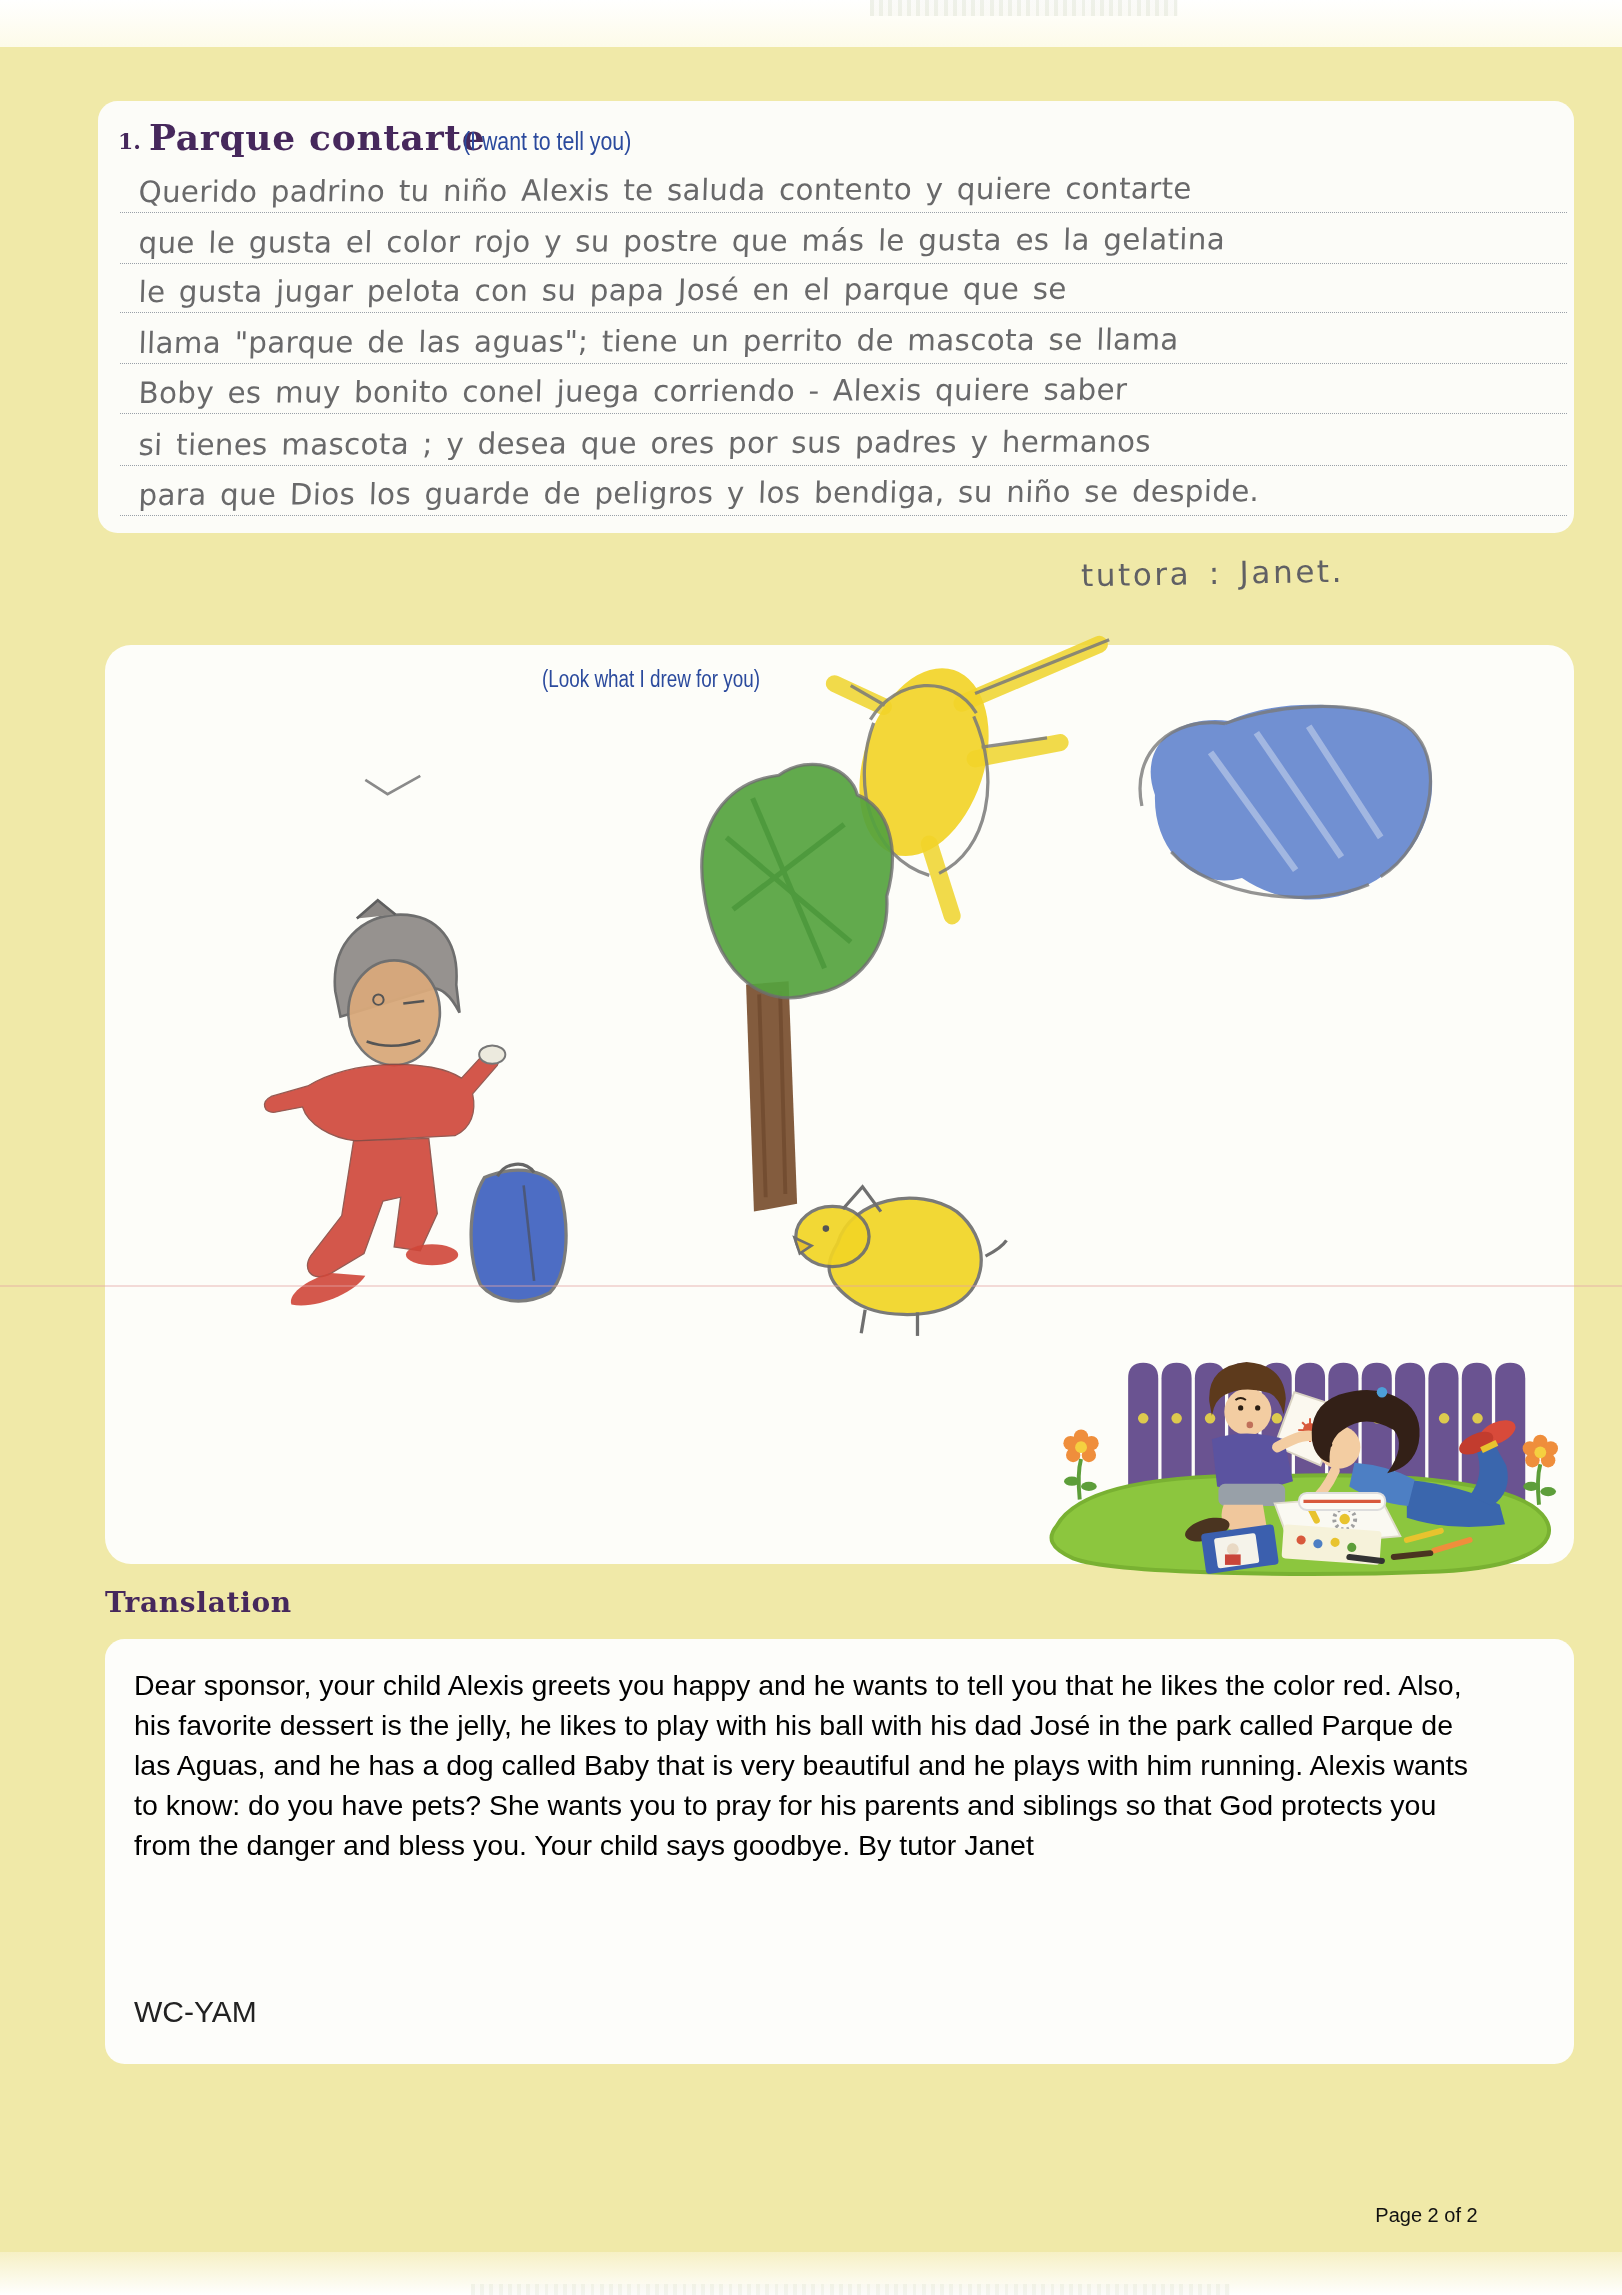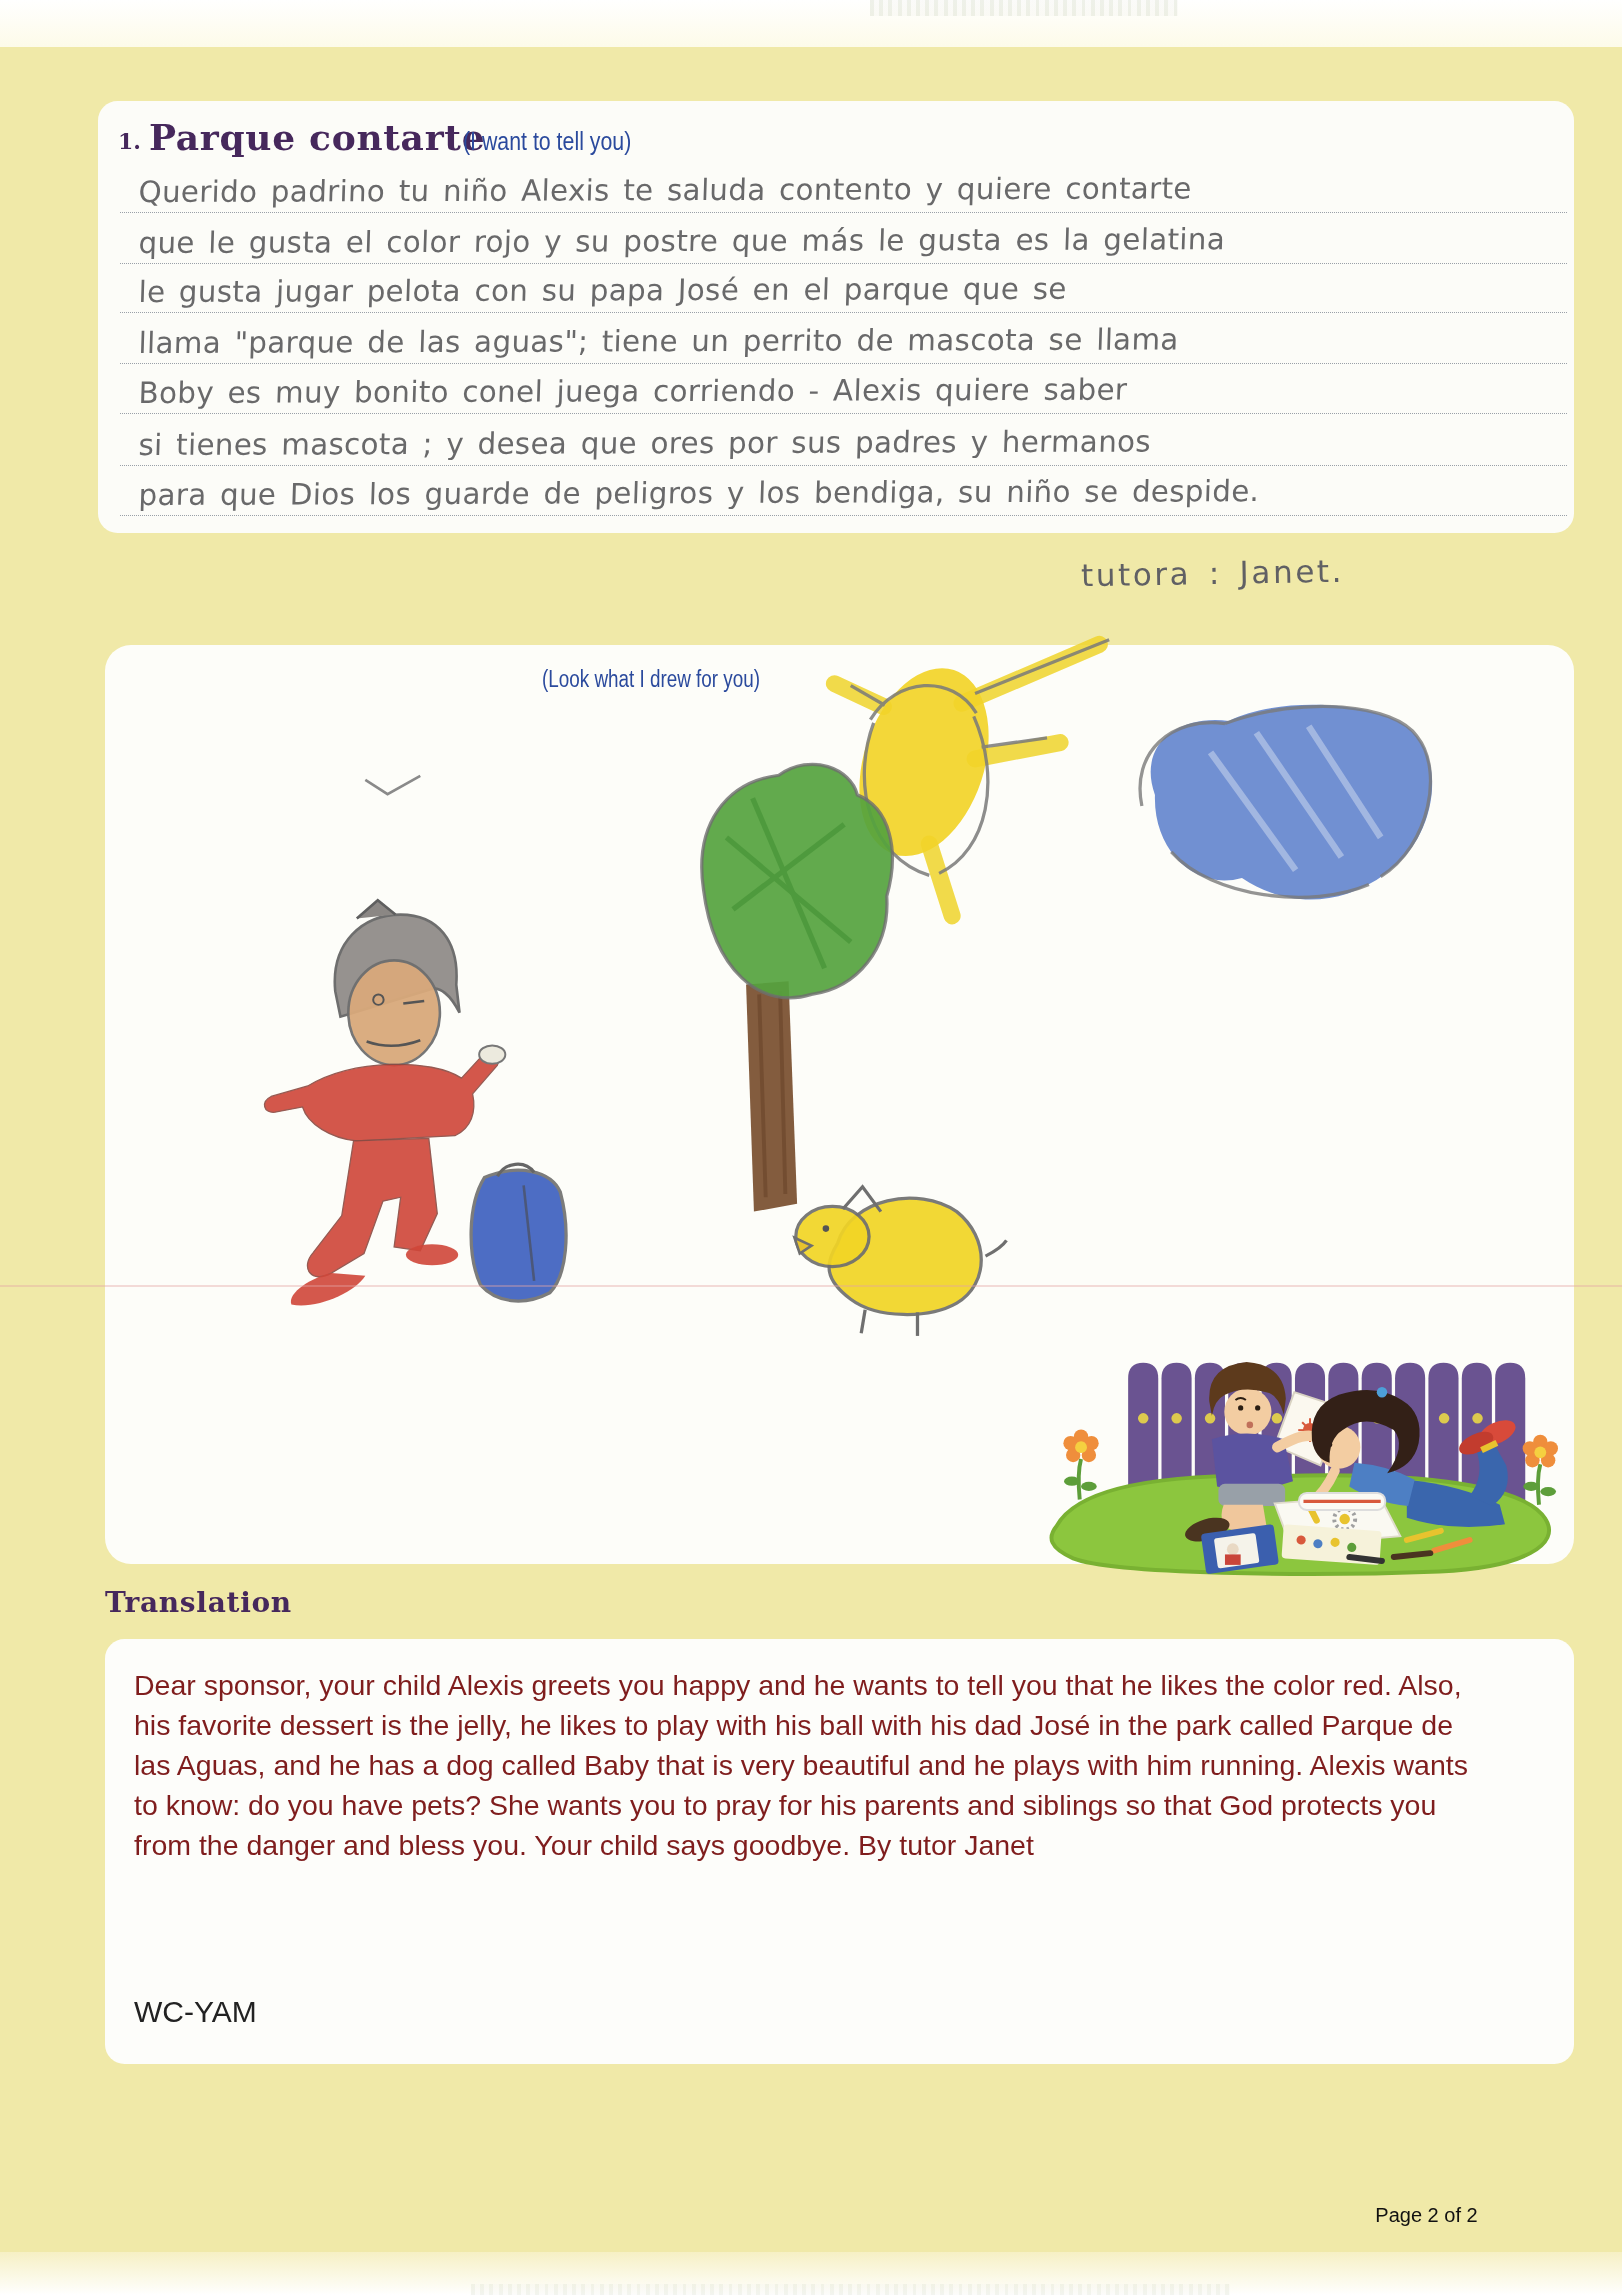--- a/index.html
+++ b/index.html
@@ -21,21 +21,21 @@
   .h1-en{left:463px;top:126px;font-size:26px;}
   .hw-row{position:absolute;left:120px;width:1447px;height:48px;border-bottom:1.3px dotted #9aa0a8;}
   .hw{position:absolute;left:18.3px;bottom:3.3px;font-family:"DejaVu Sans",sans-serif;font-size:29.4px;
       color:#5e5e60;white-space:nowrap;letter-spacing:0.3px;word-spacing:3.9px;opacity:.93;
       transform:skewX(-2deg) rotate(-.2deg);transform-origin:left bottom;}
   .sig{left:1081px;top:555px;font-family:"DejaVu Sans",sans-serif;font-size:31px;color:#606064;
        letter-spacing:2.6px;word-spacing:5.2px;transform:rotate(-1deg);}
   .h2-es{left:133px;top:657px;font-size:29.4px;letter-spacing:0.3px;}
   .h2-en{left:542px;top:666px;font-size:23px;}
   .h3{left:105px;top:1586px;font-size:28px;letter-spacing:0.7px;}
-  .trans-body{left:134px;top:1665px;width:1338px;font-size:28.5px;line-height:40px;color:#7f1d1d;}
+  .trans-body{left:134px;top:1665px;width:1338px;font-size:28.5px;line-height:40px;color:#000000;}
   .wc{left:134px;top:1983px;font-size:30px;color:#222;margin-top:12px;}
   .pagenum{left:1361px;top:2204px;width:131px;text-align:center;font-size:20px;color:#111;}
   svg.art{position:absolute;left:0;top:0;pointer-events:none;}
   .scanline{position:absolute;left:0;top:1285px;width:1623px;height:2px;background:rgba(228,165,165,.4);}
 </style>
 </head>
 <body>
 
 <div class="page">
 

